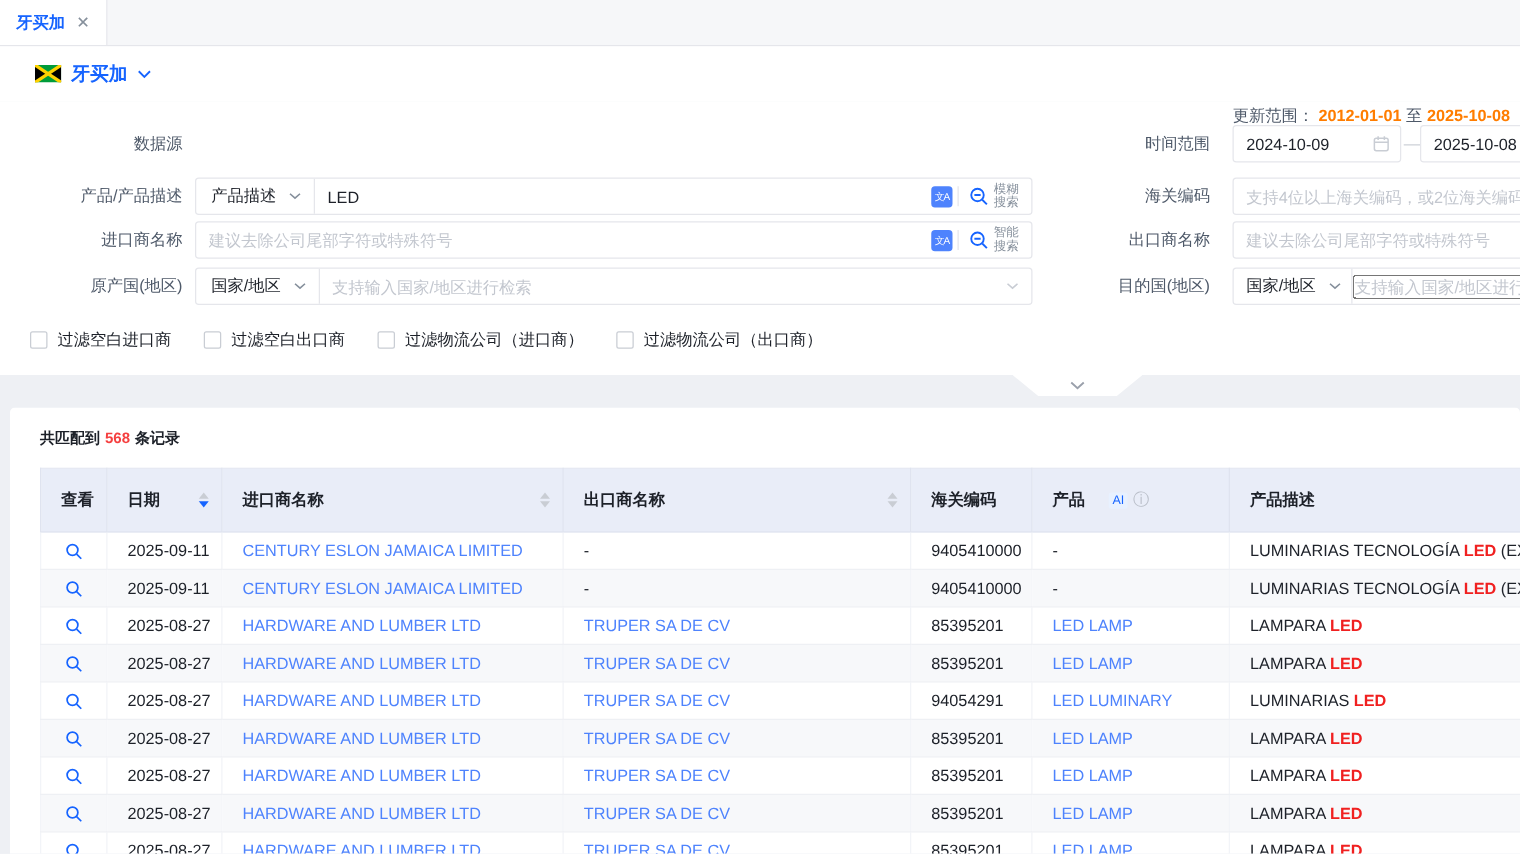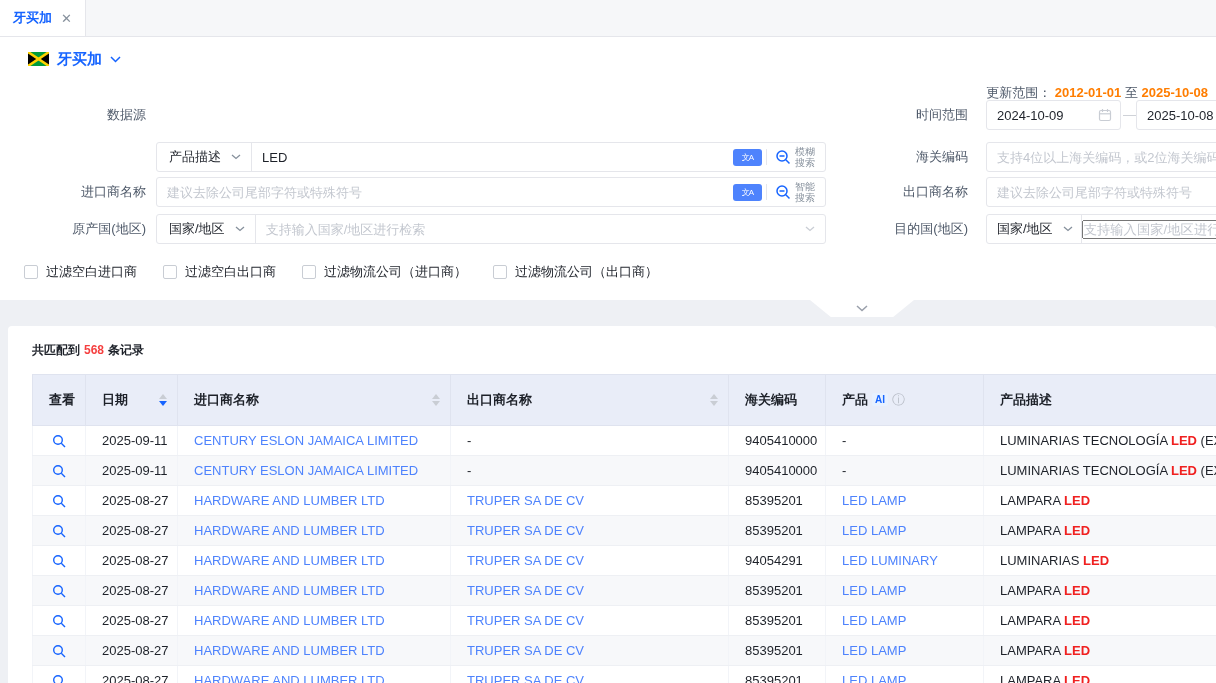--- a/index.html
+++ b/index.html
@@ -40,21 +40,21 @@
   .dash { position:absolute; left:1112px; line-height:30px; color:#c9cdd4; }
 
   .fgroup { position:absolute; left:145px; width:670px; height:30px; border:1px solid #e5e6eb; border-radius:3px;
             background:#fff; display:flex; align-items:center; }
   .fgroup .gsel { display:flex; align-items:center; gap:10px; padding:0 10px 0 12px; height:100%;
                   border-right:1px solid #e5e6eb; cursor:pointer; white-space:nowrap; }
   .fgroup input, .rinput input { border:none; outline:none; flex:1; height:26px; font-size:13px; padding:0 10px;
                   font-family:inherit; color:#1d2129; background:transparent; min-width:0; }
   input::placeholder { color:#c3c7cf; }
   .vdiv { width:1px; height:16px; background:#e5e6eb; margin:0 4px; }
-  .t-icon { width:29px; height:17px; background:#4e83fd; border-radius:3px; color:#fff; font-size:8px;
+  .t-icon { width:17px; height:17px; background:#4e83fd; border-radius:3px; color:#fff; font-size:8px;
             line-height:17px; text-align:center; flex:0 0 auto; cursor:pointer; letter-spacing:-1px; }
   .srch-btn { display:flex; align-items:center; gap:3px; padding:0 8px 0 4px; cursor:pointer; }
   .srch-txt { width:22px; font-size:10px; line-height:11px; color:#86909c; word-break:break-all; }
   .chev-right { margin-left:auto; margin-right:10px; flex:0 0 auto; }
 
   .rinput { position:absolute; left:975px; height:30px; border:1px solid #e5e6eb; border-radius:3px;
             background:#fff; display:flex; align-items:center; }
   .rw { width:300px; }
   .rgroup { position:absolute; left:975px; width:315px; height:30px; border:1px solid #e5e6eb; border-radius:3px;
             background:#fff; display:flex; align-items:center; }
@@ -89,22 +89,22 @@
   .c-date { width:92px; } .c-imp { width:273px; } .c-exp { width:278px; }
   .c-hs { width:97px; } .c-prod { width:158px; } .c-desc { width:340px; }
   .link { color:#4e83fd; cursor:pointer; }
   .hl { color:#f02020; font-weight:bold; }
   .sorter { display:inline-flex; flex-direction:column; gap:2px; margin-left:6px; }
   .car-up { width:0; height:0; border-left:4px solid transparent; border-right:4px solid transparent;
             border-bottom:5px solid #c9cdd4; }
   .car-dn { width:0; height:0; border-left:4px solid transparent; border-right:4px solid transparent;
             border-top:5px solid #c9cdd4; }
   .car-dn.on { border-top-color:#1664ff; }
-  .ai-badge { display:inline-block; background:#e8f1ff; color:#1664ff; font-size:10px; font-weight:bold;
-              padding:1px 3px; border-radius:2px; margin-left:4px; vertical-align:1px; }
+  .ai-badge { display:inline-block; background:#e8f1ff; color:#1664ff; font-size:10px; font-weight:normal;
+              padding:1px 3px; border-radius:2px; margin-left:19px; vertical-align:1px; }
   .info-i { color:#b9bec8; font-weight:normal; font-size:13px; margin-left:4px; }
   .view-btn { display:inline-flex; cursor:pointer; vertical-align:middle; }
 </style>
 </head>
 <body>
 
 <div class="screen">
 
   <div class="tab-bar">
     <div class="tab">
@@ -148,20 +148,21 @@
           <line x1="9.5" y1="1" x2="9.5" y2="4" stroke="#c9cdd4" stroke-width="1.2"></line>
         </svg>
       </div>
       <span class="dash">—</span>
       <div class="date-box d2">
         <span>2025-10-08</span>
       </div>
     </div>
 
     <div class="frow r2">
+      <span class="flabel">产品/产品描述</span>
       <div class="fgroup">
         <span class="gsel">
           <span>产品描述</span>
           <svg width="10" height="6" viewBox="0 0 10 6">
             <polyline points="1,1 5,4.5 9,1" fill="none" stroke="#86909c" stroke-width="1.3"></polyline>
           </svg>
         </span>
         <input type="text" value="LED" style="">
         <span class="t-icon">文A</span>
         <span class="vdiv"></span>

